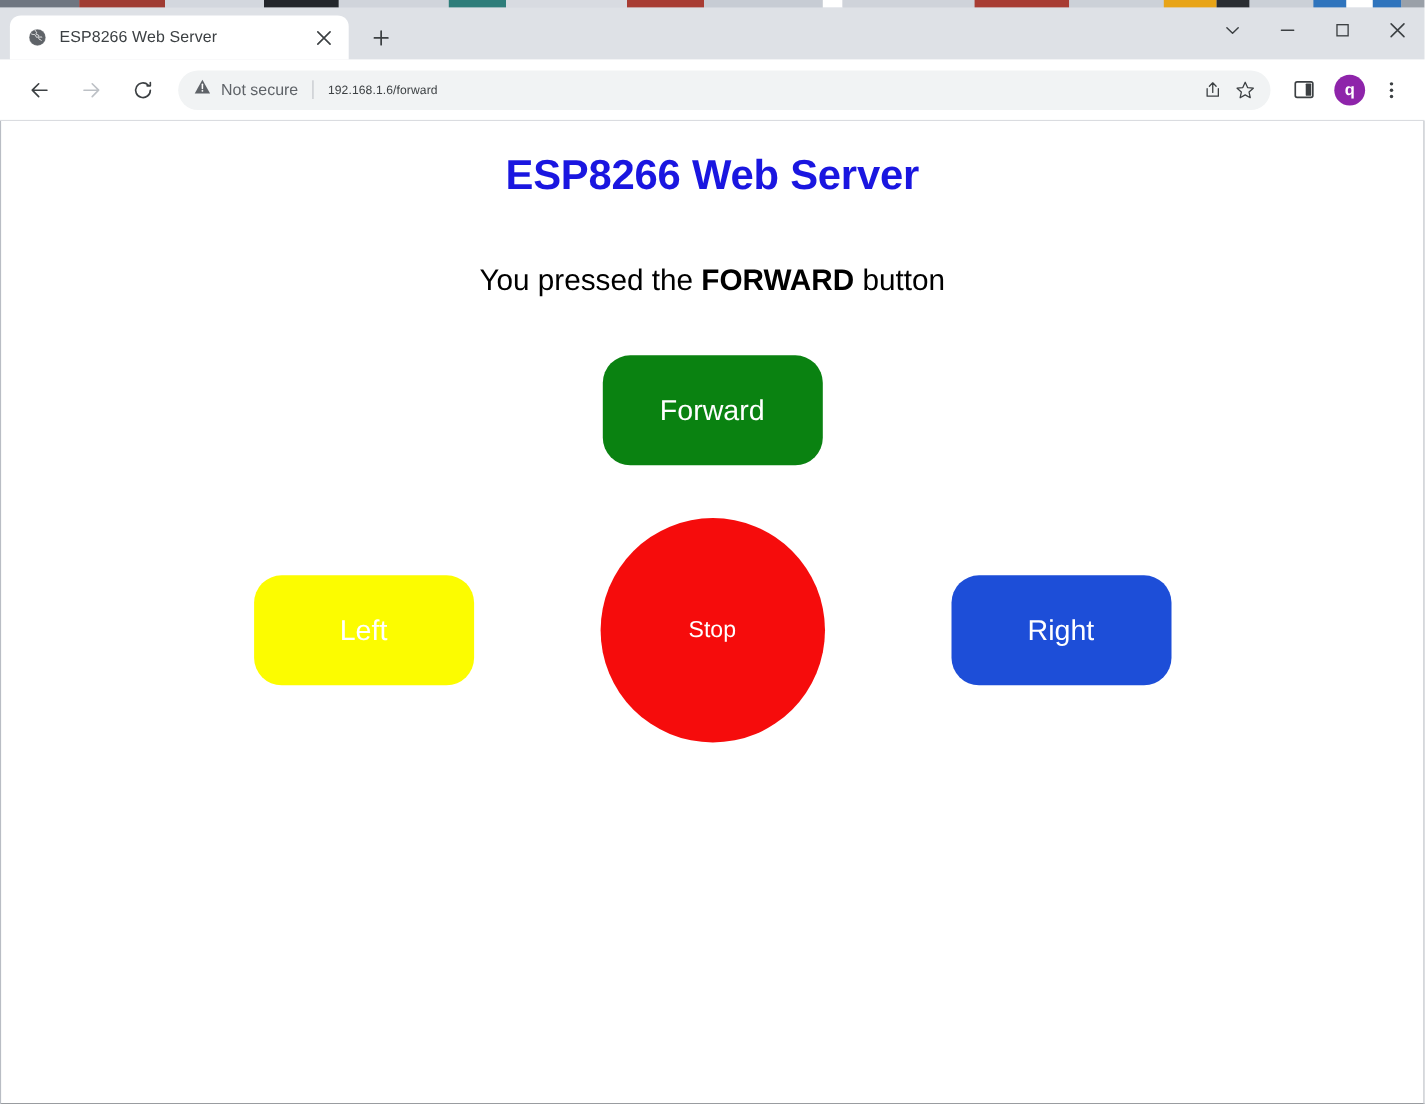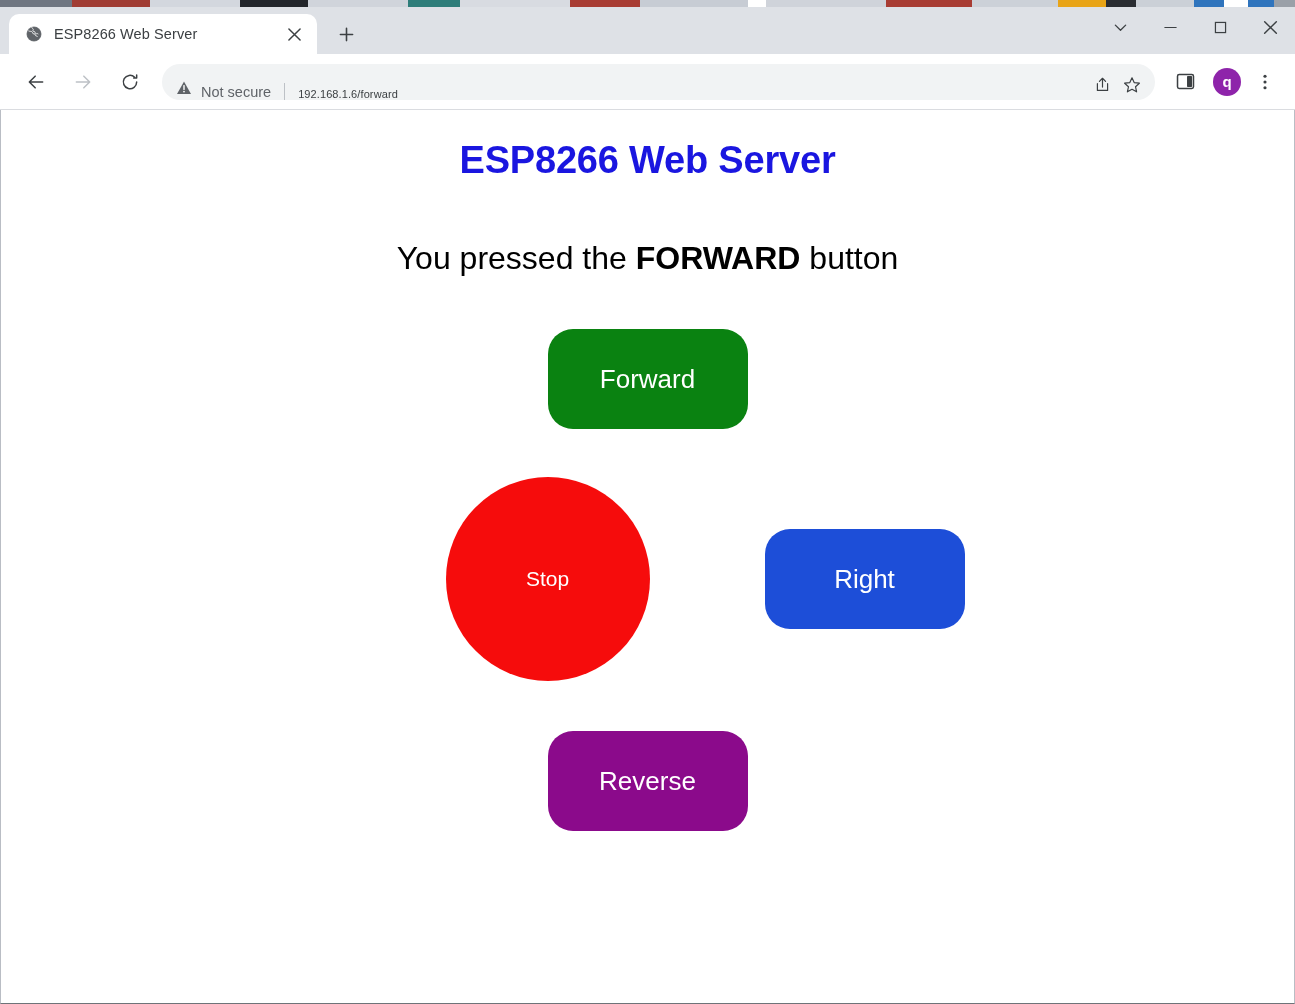--- a/index.html
+++ b/index.html
@@ -144,21 +144,21 @@
   .nav-btn.reload { margin-left: 7px; }
 
   .omnibox {
     flex: 1 1 auto;
     height: 36px;
     margin-left: 12px;
     margin-right: 6px;
     background: #f1f3f4;
     border-radius: 18px;
     display: flex;
-    align-items: flex-end;
+    align-items: center;
     padding: 0 8px 0 14px;
     box-sizing: border-box;
     cursor: text;
   }
   .warn-icon { flex: 0 0 auto; display: block; }
   .omni-security {
     font-size: 14.5px;
     color: #5f6368;
     margin-left: 9px;
     white-space: nowrap;
@@ -234,21 +234,21 @@
   }
   .page-title {
     font-size: 38px;
     font-weight: bold;
     color: #1a16e0;
     margin: 0;
     line-height: 1.2;
     letter-spacing: -0.2px;
   }
   .page-para {
-    font-size: 32px;
+    font-size: 27px;
     color: #000000;
     margin: 0;
     font-weight: normal;
     line-height: 1.2;
   }
   .page-para.first { margin-top: 55px; }
   .page-para.second { margin-top: 38px; }
   .page-para b { font-weight: bold; }
 
   .btn-row {
@@ -434,26 +434,24 @@
       <p class="page-para first">
         <span>You pressed the </span><b>FORWARD</b><span> button</span>
       </p>
 
 
       <div class="btn-row row-forward">
         <button class="ctl-btn rect" style="background:#0a8211">Forward</button>
       </div>
 
       <div class="btn-row row-middle">
+        <button class="ctl-btn rect" style="background:#fcfc00">Left</button>
         <span class="gap-side"></span>
         <button class="ctl-btn round" style="background:#f60c0c">Stop</button>
         <span class="gap-side"></span>
         <button class="ctl-btn rect" style="background:#1d4ed8">Right</button>
       </div>
 
-      <div class="btn-row row-reverse">
-        <button class="ctl-btn rect" style="background:#8b0a8b">Reverse</button>
-      </div>
 
     </div>
   </div>
 
 </div>
 
 </body></html>

